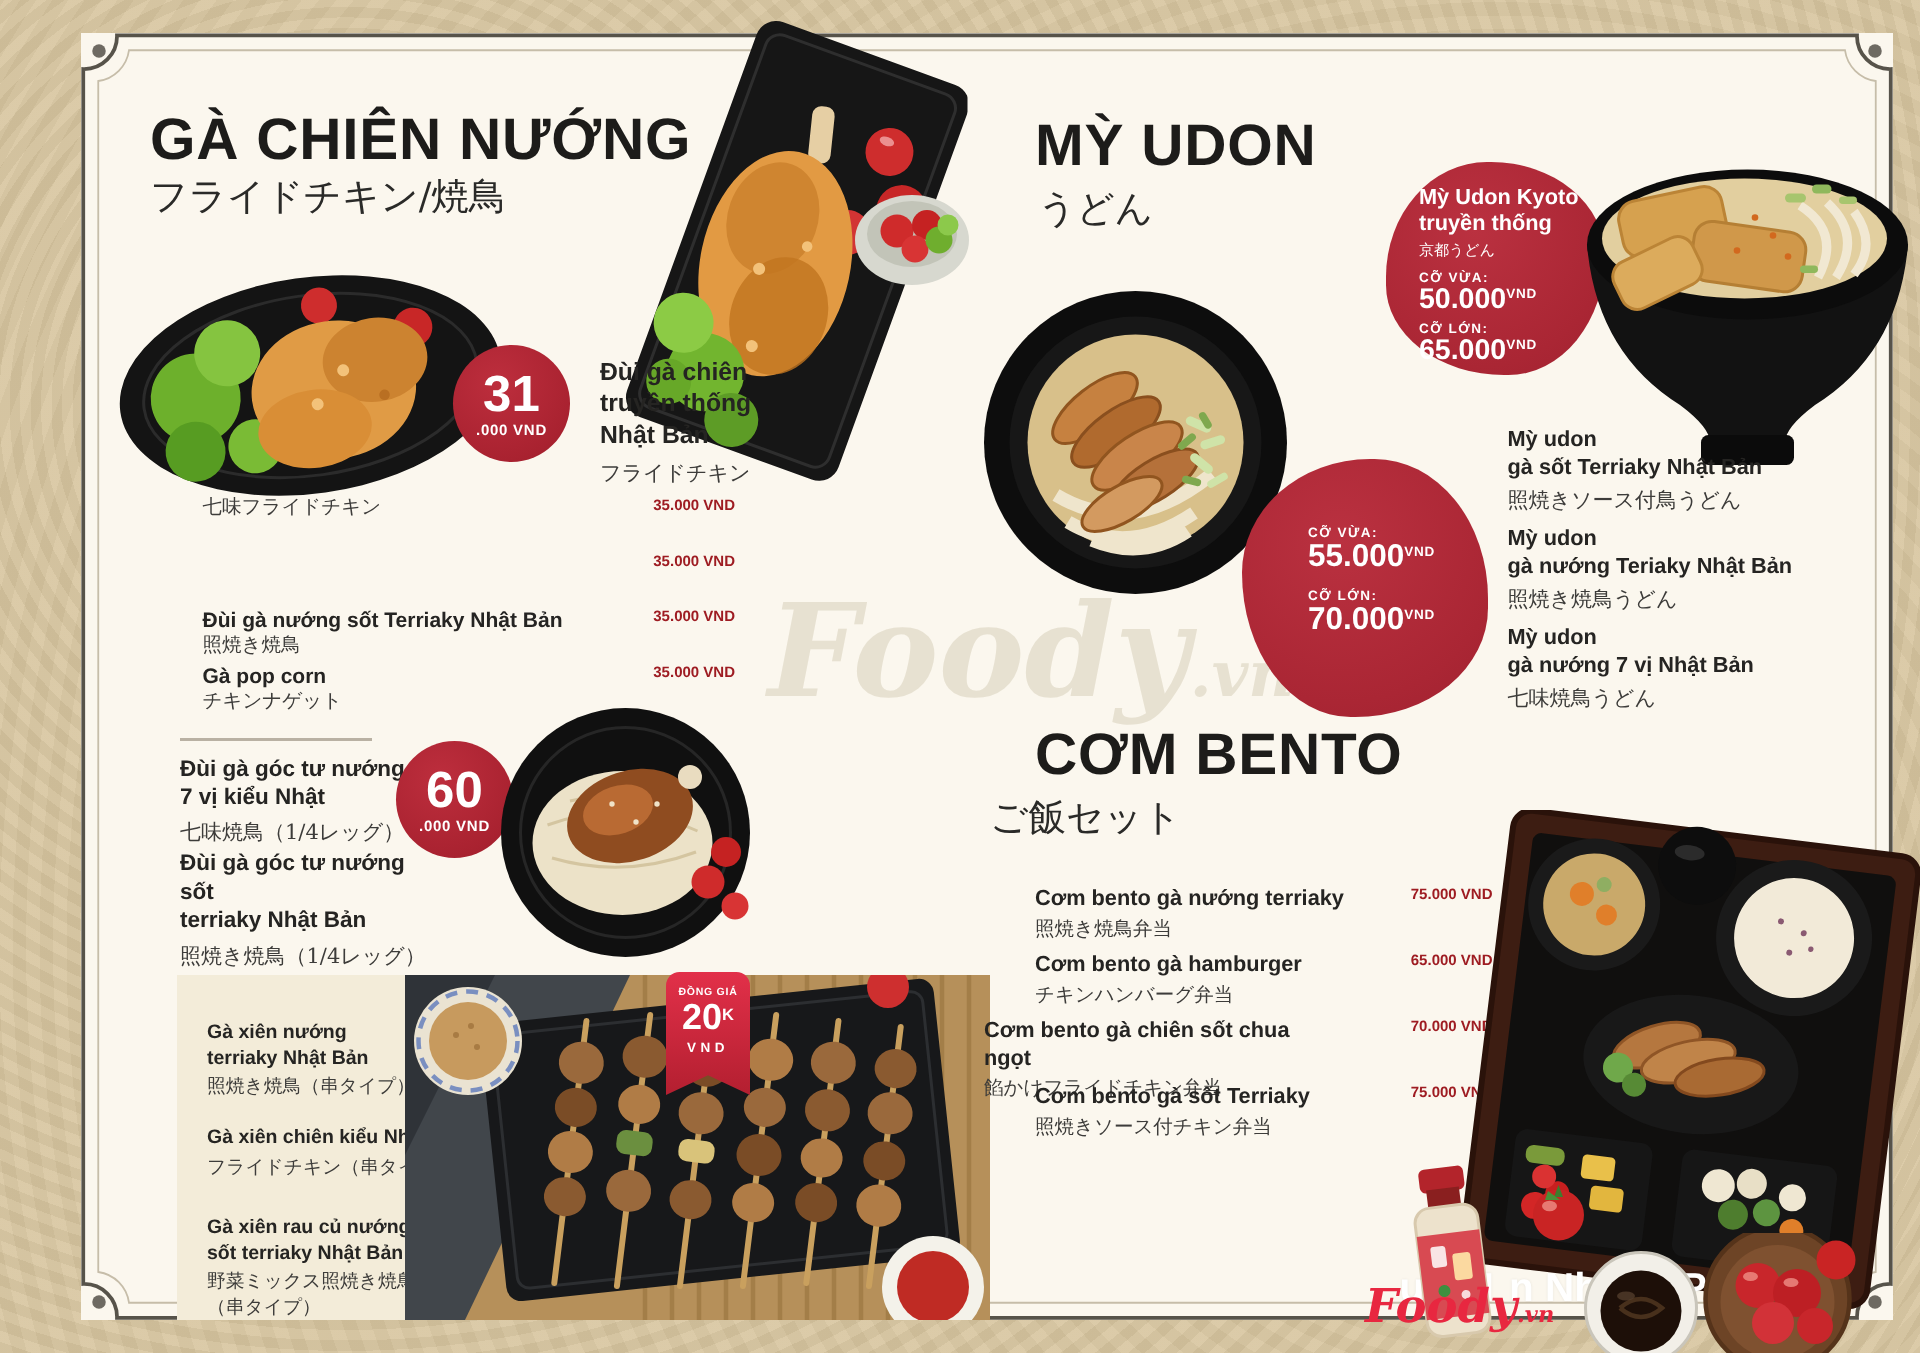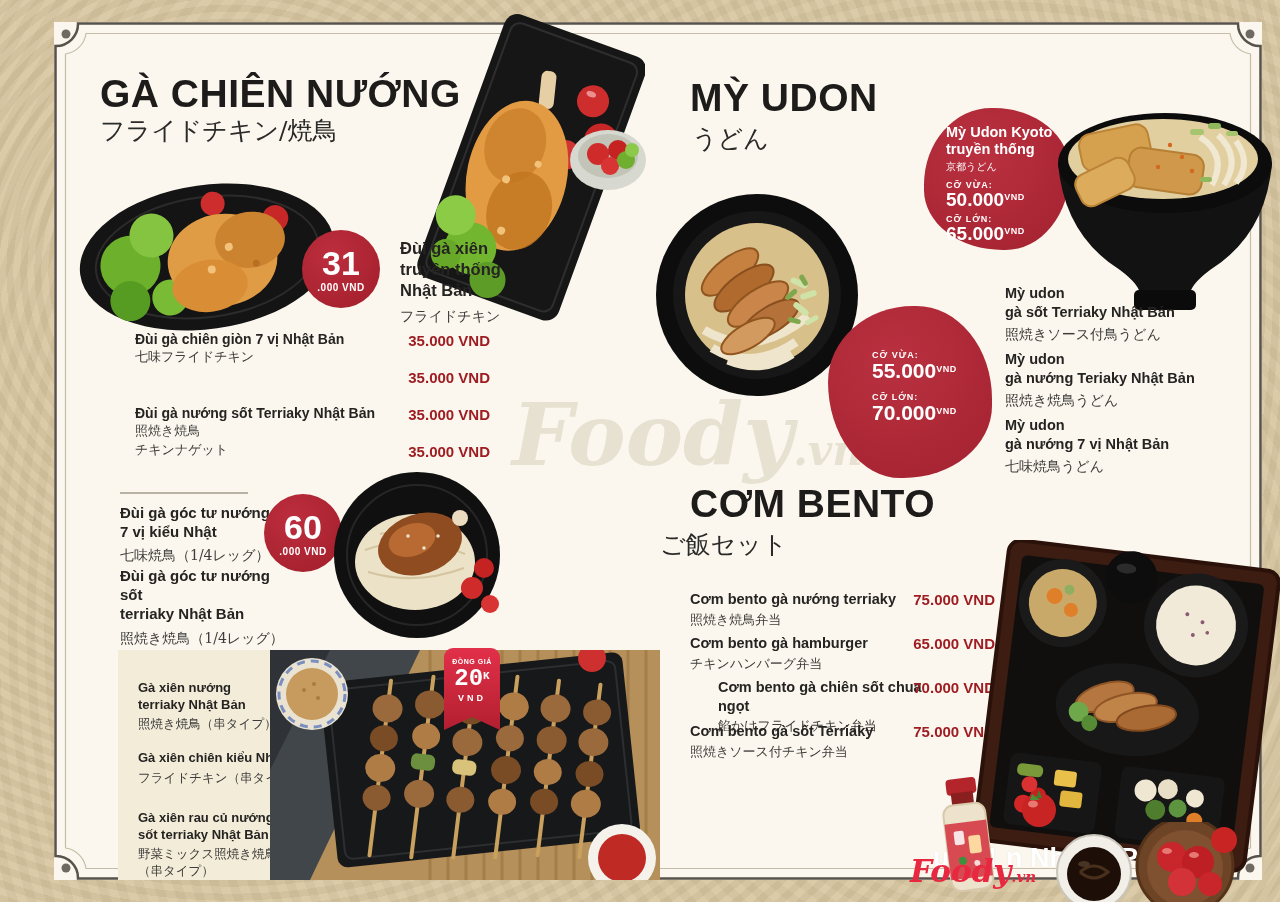--- a/index.html
+++ b/index.html
@@ -8,21 +8,21 @@
     background-image:
       repeating-radial-gradient(circle at 18% 30%, rgba(255,255,255,0.05) 0 7px, rgba(0,0,0,0.03) 7px 14px),
       repeating-radial-gradient(circle at 78% 70%, rgba(255,255,255,0.04) 0 9px, rgba(0,0,0,0.025) 9px 18px);
     font-family:"Liberation Sans",sans-serif;}
   .abs{position:absolute;}
   #card{left:54px;top:22px;width:1208px;height:858px;background:#fbf7ee;}
   .h1{font-size:39px;font-weight:800;color:#1d1c1a;letter-spacing:.5px;line-height:1;}
   .hjp{font-size:25px;color:#2a2a28;font-family:"DejaVu Serif",serif;line-height:1;}
   .vn-name{font-weight:bold;color:#252422;font-size:14px;line-height:1.28;white-space:pre-line;}
   .jp{font-family:"DejaVu Serif",serif;color:#3d3c3a;font-size:13px;line-height:1.3;white-space:pre-line;}
-  .price{color:#9e1c22;font-weight:bold;font-size:15px;text-align:right;}
+  .price{color:#9e1c22;font-weight:bold;font-size:10px;text-align:right;}
   .circle-badge{border-radius:50%;background:radial-gradient(circle at 38% 32%,#bd2e3d,#a92230 72%,#9c1d2a);
     color:#fff;display:flex;flex-direction:column;align-items:center;justify-content:center;text-align:center;}
   .circle-num{font-size:34px;font-weight:800;line-height:1;}
   .circle-sub{font-size:10px;font-weight:bold;letter-spacing:.5px;margin-top:2px;}
   .blob{background:radial-gradient(circle at 40% 32%,#ba3140,#aa2634 70%,#a02130);
     border-radius:47% 53% 45% 55% / 55% 45% 57% 43%;color:#fff;}
   .blob-label{font-size:9px;font-weight:bold;letter-spacing:1px;}
   .blob-price{font-size:21px;font-weight:800;line-height:1.05;margin-top:10px;}
   .blob-unit{font-size:9px;font-weight:bold;vertical-align:super;letter-spacing:.5px;}
   .ribbon{clip-path:polygon(0 0,100% 0,100% 100%,50% 84%,0 100%);border-radius:9px 9px 0 0;
@@ -106,41 +106,41 @@
       <circle cx="185" cy="100" r="3.5" fill="#b96f22"></circle>
     </g>
   </svg>
 
   <div class="abs circle-badge" style="left:302px;top:230px;width:78px;height:78px;">
     <div class="circle-num">31</div>
     <div class="circle-sub">.000 VND</div>
   </div>
 
   <div class="abs" style="left:400px;top:238px;width:150px;">
-    <div class="vn-name" style="font-size:16.5px;">Đùi gà xiên
+    <div class="vn-name" style="font-size:16.5px;">Đùi gà chiên
 truyền thống
 Nhật Bản</div>
     <div class="jp" style="font-size:14px;margin-top:6px;">フライドチキン</div>
   </div>
 
   <div class="abs" style="left:135px;top:331px;width:270px;">
-    <div class="vn-name">Đùi gà chiên giòn 7 vị Nhật Bản</div>
     <div class="jp">七味フライドチキン</div>
   </div>
   <div class="abs price" style="left:405px;top:332px;width:85px;">35.000 VND</div>
 
   <div class="abs price" style="left:405px;top:369px;width:85px;">35.000 VND</div>
 
   <div class="abs" style="left:135px;top:405px;width:270px;">
     <div class="vn-name">Đùi gà nướng sốt Terriaky Nhật Bản</div>
     <div class="jp">照焼き焼鳥</div>
   </div>
   <div class="abs price" style="left:405px;top:406px;width:85px;">35.000 VND</div>
 
   <div class="abs" style="left:135px;top:442px;width:270px;">
+    <div class="vn-name">Gà pop corn</div>
     <div class="jp">チキンナゲット</div>
   </div>
   <div class="abs price" style="left:405px;top:443px;width:85px;">35.000 VND</div>
 
   <div class="abs" style="left:120px;top:492px;width:128px;height:2px;background:#b9b1a3;"></div>
 
   <div class="abs" style="left:120px;top:503px;width:155px;">
     <div class="vn-name" style="font-size:15px;">Đùi gà góc tư nướng
 7 vị kiểu Nhật</div>
     <div class="jp" style="font-size:14px;margin-top:5px;">七味焼鳥（1/4レッグ）</div>
@@ -249,21 +249,21 @@
         <circle cx="48" cy="48" r="2" fill="#a87b43"></circle>
         <circle cx="44" cy="34" r="2" fill="#a87b43"></circle>
       <circle cx="352" cy="208" r="34" fill="#f4f2ea"></circle>
         <circle cx="352" cy="208" r="24" fill="#bf2b24"></circle>
       <circle cx="322" cy="8" r="14" fill="#ce2f2f"></circle>
     </svg>
   </div>
 
   <div class="abs ribbon" style="left:444px;top:648px;width:56px;height:82px;">
     <div style="font-size:7px;font-weight:bold;letter-spacing:.5px;margin-top:10px;">ĐỒNG GIÁ</div>
-    <div style="line-height:1;margin-top:2px;font-family:Liberation Mono, monospace;">
+    <div style="line-height:1;margin-top:2px;">
       <span style="font-size:24px;font-weight:800;">20</span><span style="font-size:11px;font-weight:800;vertical-align:super;">K</span>
     </div>
     <div style="font-size:9px;font-weight:bold;letter-spacing:3px;margin-top:2px;">VND</div>
   </div>
 
   <div class="abs h1" style="left:690px;top:78px;">MỲ UDON</div>
   <div class="abs hjp" style="left:692px;top:126px;">うどん</div>
 
   <div class="abs blob" style="left:924px;top:108px;width:146px;height:142px;padding:16px 0 0 22px;box-sizing:border-box;">
     <div class="vn-name" style="color:#fff;font-size:14.5px;line-height:1.15;">Mỳ Udon Kyoto
@@ -350,21 +350,21 @@
     <div class="jp" style="margin-top:3px;">照焼き焼鳥弁当</div>
   </div>
   <div class="abs price" style="left:900px;top:591px;width:95px;">75.000 VND</div>
 
   <div class="abs" style="left:690px;top:634px;width:210px;">
     <div class="vn-name" style="font-size:14.5px;">Cơm bento gà hamburger</div>
     <div class="jp" style="margin-top:3px;">チキンハンバーグ弁当</div>
   </div>
   <div class="abs price" style="left:900px;top:635px;width:95px;">65.000 VND</div>
 
-  <div class="abs" style="left:718px;top:678px;width:215px;">
+  <div class="abs" style="left:656px;top:678px;width:215px;">
     <div class="vn-name" style="font-size:14.5px;">Cơm bento gà chiên sốt chua ngọt</div>
     <div class="jp" style="margin-top:3px;">餡かけフライドチキン弁当</div>
   </div>
   <div class="abs price" style="left:900px;top:679px;width:95px;">70.000 VND</div>
 
   <div class="abs" style="left:690px;top:722px;width:210px;">
     <div class="vn-name" style="font-size:14.5px;">Cơm bento gà sốt Terriaky</div>
     <div class="jp" style="margin-top:3px;">照焼きソース付チキン弁当</div>
   </div>
   <div class="abs price" style="left:900px;top:723px;width:95px;">75.000 VND</div>

